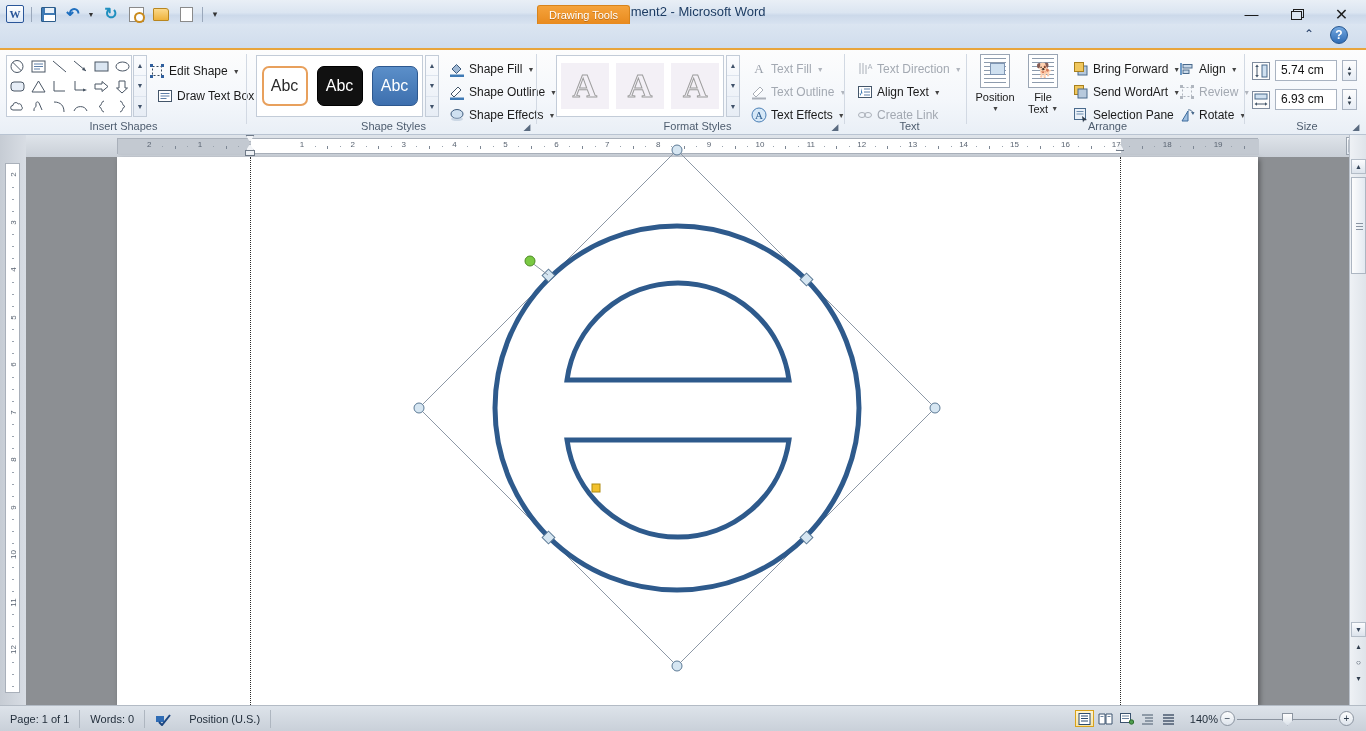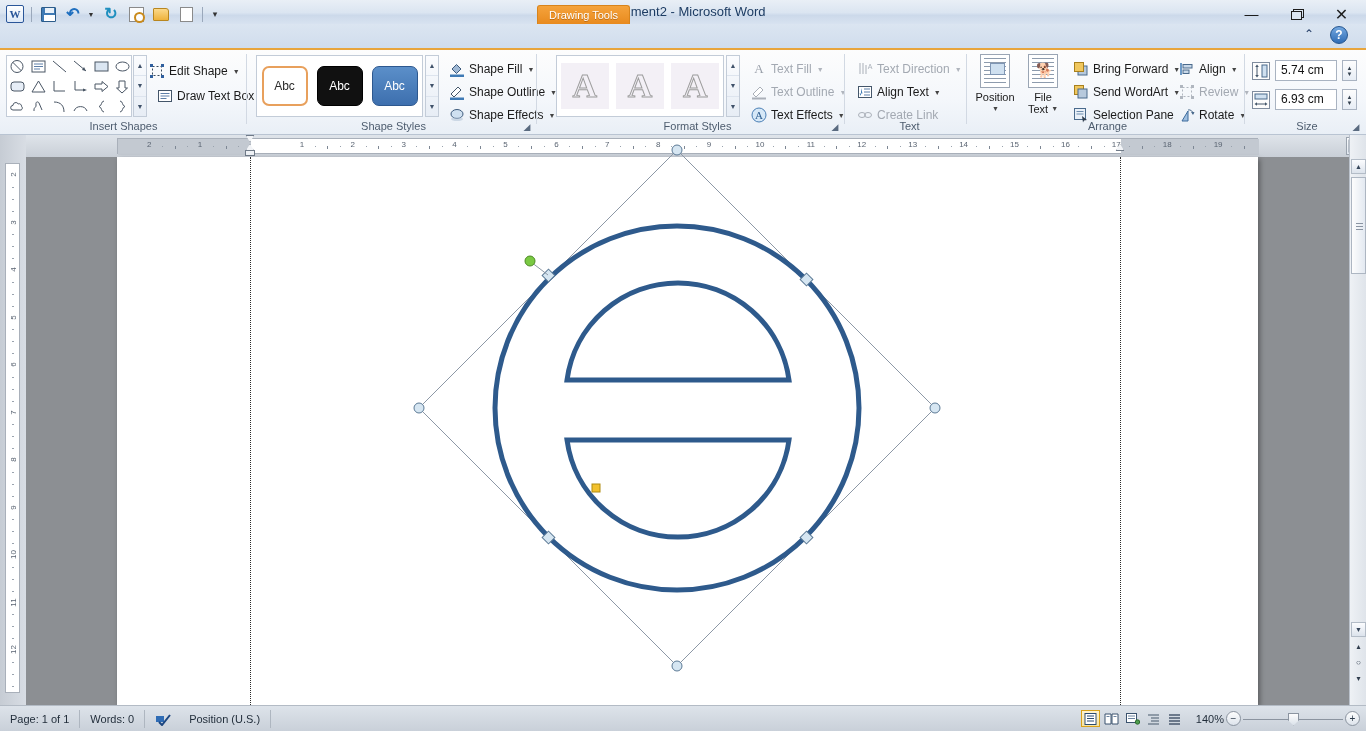--- a/index.html
+++ b/index.html
@@ -127,21 +127,21 @@
   .ribbon-btn.disabled .caret { color: #b0b5bd; }
 
   
   .style-gallery {
     position: absolute; left: 6px; top: 6px; width: 167px; height: 62px;
     background: #ffffff; border: 1px solid #c3ccd8;
     display: flex; align-items: center; justify-content: space-around;
   }
   .abc {
     width: 46px; height: 40px; border-radius: 7px; display: flex;
-    align-items: center; justify-content: center; font-size: 12px;
+    align-items: center; justify-content: center; font-size: 16px;
   }
   .abc.s1 { background: #ffffff; border: 2px solid #e8a05c; color: #2b2b2b; }
   .abc.s2 { background: #111111; border: 1px solid #000000; color: #ffffff; }
   .abc.s3 { background: linear-gradient(to bottom,#5b8fc9,#3d6fae); border: 1px solid #2d5party; border: 1px solid #2d588f; color: #ffffff; }
 
   
   .wa-gallery {
     position: absolute; left: 6px; top: 6px; width: 168px; height: 62px;
     background: #ffffff; border: 1px solid #c3ccd8;
     display: flex; align-items: center; justify-content: space-around;
@@ -249,21 +249,21 @@
   
   .statusbar {
     position: absolute; left: 0; top: 705px; width: 1366px; height: 26px;
     background: linear-gradient(to bottom,#dde3ea,#c9d0d9);
     border-top: 1px solid #b3bbc5;
     display: flex; align-items: center; font-size: 11px; color: #1f2b38;
   }
   .sb-item { padding: 0 10px; height: 18px; line-height: 18px; border-right: 1px solid #aeb6c0; display:flex; align-items:center; gap:5px;}
   .sb-item.nb { border-right: none; }
   .proof-ico { width: 14px; height: 12px; position: relative; }
-  .viewbtns { margin-left: auto; display: flex; align-items: center; gap: 2px; padding-right: 6px; }
+  .viewbtns { margin-left: auto; display: flex; align-items: center; gap: 2px; padding-right: 12px; }
   .viewbtn { width: 19px; height: 17px; display:flex; align-items:center; justify-content:center;
              border: 1px solid transparent; font-size: 11px; color: #2b3949; }
   .viewbtn.active { border-color: #d9a218; background: linear-gradient(to bottom,#fdf3d2,#f6e3a3); }
   .zoomtxt { font-size: 11px; color: #1f2b38; width: 38px; text-align: right; }
   .zslider { position: relative; width: 100px; height: 16px; display: flex; align-items: center; }
   .ztrack { position: absolute; left: 0; right: 0; top: 8px; height: 1px; background: #8b94a0; }
   .zmid { position: absolute; left: 50%; top: 4px; width: 1px; height: 8px; background: #8b94a0; }
   .zthumb { position: absolute; left: 50%; margin-left: -5px; top: 2px; width: 11px; height: 13px;
     background: linear-gradient(to bottom,#fdfdfd,#dbe2ea); border: 1px solid #8b94a0;
     clip-path: polygon(0 0,100% 0,100% 60%,50% 100%,0 60%); }

